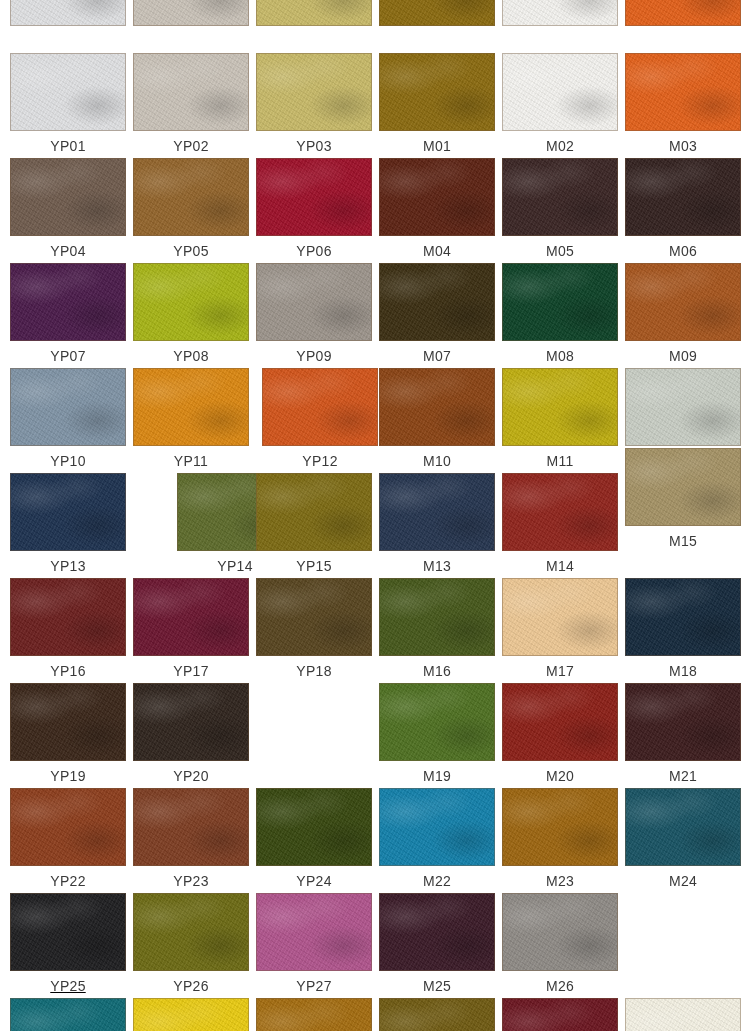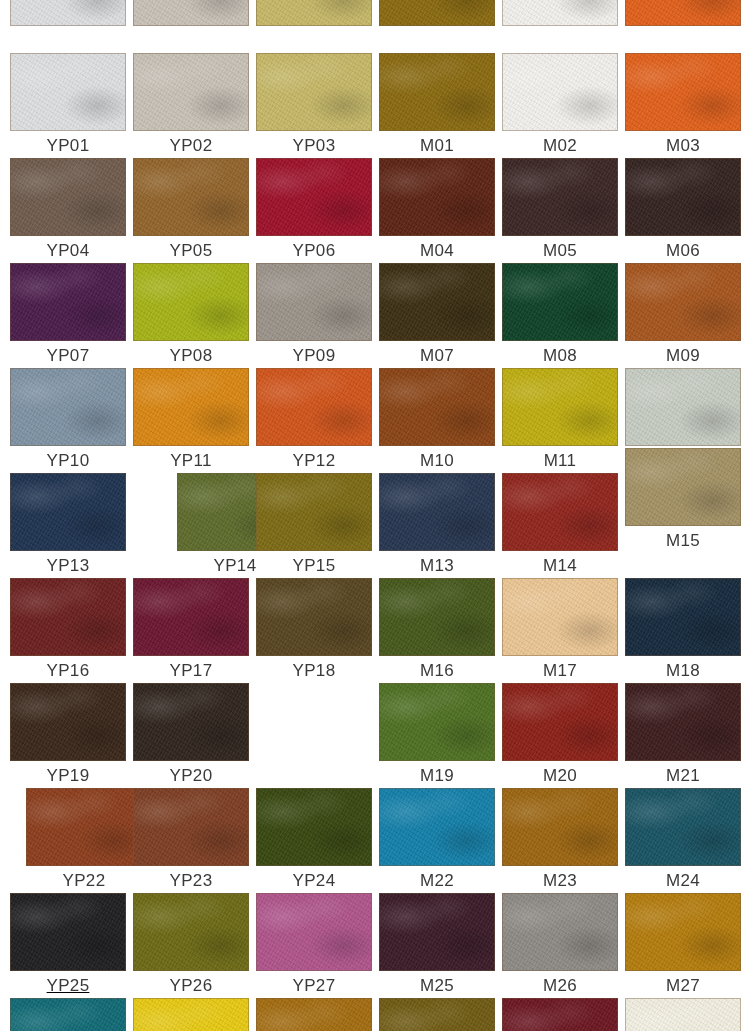--- a/index.html
+++ b/index.html
@@ -34,21 +34,21 @@
     background-image:
       radial-gradient(ellipse 55% 38% at 22% 30%, rgba(255,255,255,0.13), rgba(255,255,255,0) 62%),
       radial-gradient(ellipse 48% 42% at 76% 68%, rgba(0,0,0,0.16), rgba(0,0,0,0) 64%),
       radial-gradient(ellipse 34% 30% at 58% 18%, rgba(255,255,255,0.07), rgba(255,255,255,0) 70%),
       repeating-linear-gradient(118deg, rgba(255,255,255,0.045) 0px, rgba(255,255,255,0.045) 1px, rgba(0,0,0,0.035) 1px, rgba(0,0,0,0.035) 3px),
       repeating-linear-gradient(32deg, rgba(0,0,0,0.05) 0px, rgba(0,0,0,0.05) 1px, rgba(255,255,255,0.03) 1px, rgba(255,255,255,0.03) 4px);
     pointer-events:none;
   }
   .swatch-label {
     text-align:center;
-    font-size:17px;
+    font-size:14px;
     color:#3a3a3a;
     letter-spacing:0.3px;
     margin-top:7px;
     line-height:16px;
     white-space:nowrap;
   }
 </style>
 </head>
 <body>
 
@@ -150,21 +150,21 @@
       <div class="swatch-label">M09</div>
     </div>
     <div class="swatch-cell" style="left: 10px; top: 368px;">
       <div class="swatch" style="background-color: rgb(127, 147, 165);"></div>
       <div class="swatch-label">YP10</div>
     </div>
     <div class="swatch-cell" style="left: 133px; top: 368px;">
       <div class="swatch" style="background-color: rgb(218, 135, 18);"></div>
       <div class="swatch-label">YP11</div>
     </div>
-    <div class="swatch-cell" style="left: 256px; top: 368px;">
+    <div class="swatch-cell" style="left: 262px; top: 368px;">
       <div class="swatch" style="background-color: rgb(210, 84, 26);"></div>
       <div class="swatch-label">YP12</div>
     </div>
     <div class="swatch-cell" style="left: 379px; top: 368px;">
       <div class="swatch" style="background-color: rgb(138, 67, 20);"></div>
       <div class="swatch-label">M10</div>
     </div>
     <div class="swatch-cell" style="left: 502px; top: 368px;">
       <div class="swatch" style="background-color: rgb(191, 174, 16);"></div>
       <div class="swatch-label">M11</div>
@@ -234,21 +234,21 @@
       <div class="swatch-label">M19</div>
     </div>
     <div class="swatch-cell" style="left: 502px; top: 683px;">
       <div class="swatch" style="background-color: rgb(139, 31, 23);"></div>
       <div class="swatch-label">M20</div>
     </div>
     <div class="swatch-cell" style="left: 625px; top: 683px;">
       <div class="swatch" style="background-color: rgb(60, 28, 29);"></div>
       <div class="swatch-label">M21</div>
     </div>
-    <div class="swatch-cell" style="left: 10px; top: 788px; margin-left: 16px;">
+    <div class="swatch-cell" style="left: 10px; top: 788px;">
       <div class="swatch" style="background-color: rgb(140, 61, 28);"></div>
       <div class="swatch-label">YP22</div>
     </div>
     <div class="swatch-cell" style="left: 133px; top: 788px;">
       <div class="swatch" style="background-color: rgb(125, 61, 34);"></div>
       <div class="swatch-label">YP23</div>
     </div>
     <div class="swatch-cell" style="left: 256px; top: 788px;">
       <div class="swatch" style="background-color: rgb(55, 71, 15);"></div>
       <div class="swatch-label">YP24</div>
@@ -278,24 +278,20 @@
       <div class="swatch-label">YP27</div>
     </div>
     <div class="swatch-cell" style="left: 379px; top: 893px;">
       <div class="swatch" style="background-color: rgb(58, 26, 39);"></div>
       <div class="swatch-label">M25</div>
     </div>
     <div class="swatch-cell" style="left: 502px; top: 893px;">
       <div class="swatch" style="background-color: rgb(142, 138, 133);"></div>
       <div class="swatch-label">M26</div>
     </div>
-    <div class="swatch-cell" style="left: 625px; top: 893px;">
-      <div class="swatch" style="background-color: rgb(180, 124, 12);"></div>
-      <div class="swatch-label">M27</div>
-    </div>
     <div class="swatch-cell" style="left: 10px; top: 998px;">
       <div class="swatch" style="background-color: rgb(15, 106, 117);"></div>
     </div>
     <div class="swatch-cell" style="left: 133px; top: 998px;">
       <div class="swatch" style="background-color: rgb(232, 202, 18);"></div>
     </div>
     <div class="swatch-cell" style="left: 256px; top: 998px;">
       <div class="swatch" style="background-color: rgb(163, 108, 16);"></div>
     </div>
     <div class="swatch-cell" style="left: 379px; top: 998px;">

